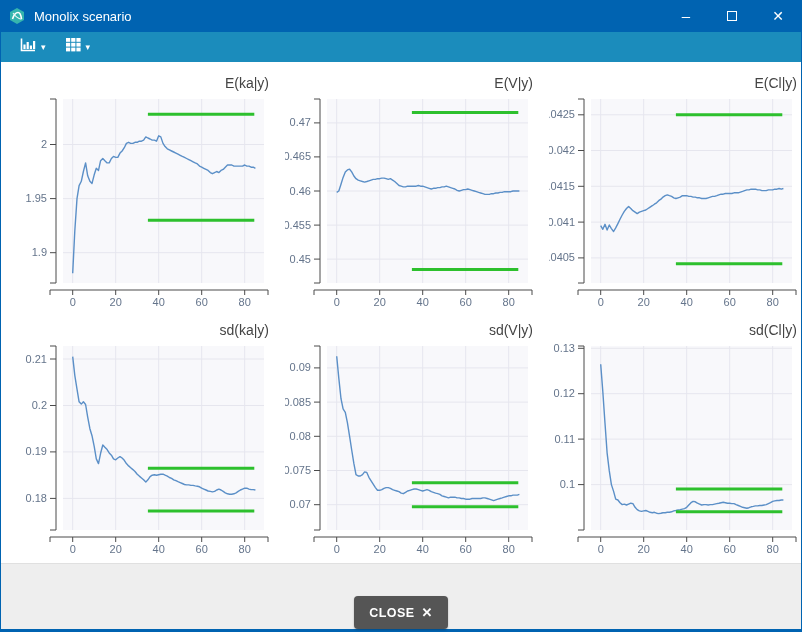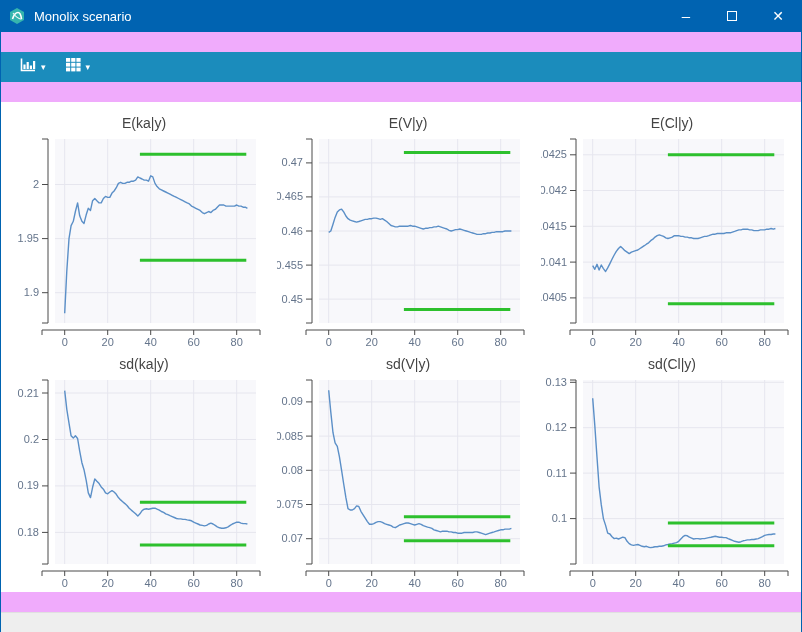--- a/index.html
+++ b/index.html
@@ -1,21 +1,20 @@
 <!DOCTYPE html>
 <html><head>
 <meta charset="utf-8">
 <style>
   * { box-sizing: border-box; margin: 0; padding: 0; }
   html,body { width: 802px; height: 632px; overflow: hidden; font-family: "Liberation Sans", sans-serif; }
   .window {
     width: 802px; height: 632px; display: flex; flex-direction: column;
     border-left: 1px solid #0063b1; border-right: 1px solid #0063b1; border-bottom: 3px solid #0063b1;
-    background: #f0abfc;
-    gap: 20px;
+    background: #bef264;
   }
   
   .titlebar {
     height: 32px; background: #0063b1; color: #fff; display: flex; align-items: center; flex: 0 0 32px;
   }
   .titlebar .logo { margin: 0 8px 0 7px; display: flex; align-items: center; }
   .titlebar .title { font-size: 13px; flex: 1; }
   .win-btn {
     width: 46px; height: 32px; display: flex; align-items: center; justify-content: center;
     color: #fff; font-size: 14px; cursor: default; user-select: none;
@@ -30,21 +29,21 @@
   .tool-btn {
     display: flex; align-items: center; gap: 5px; color: #fff; padding: 3px 7px; border-radius: 2px; cursor: pointer;
   }
   .caret { font-size: 9px; line-height: 9px; }
   
   .content {
     flex: 1 1 auto; background: #fff; display: grid;
     grid-template-columns: repeat(3, 1fr); grid-template-rows: 1fr 1fr;
     padding: 6px 4px 2px 4px;
   }
-  .cell { display: flex; flex-direction: column; align-items: center; justify-content: flex-start; }
+  .cell { display: flex; flex-direction: column; align-items: flex-end; justify-content: flex-start; }
   .chart-title { font-size: 14px; color: #444; margin: 7px 0 0 14px; text-align: center; }
   svg.chart { display: block; }
   
   .footer {
     flex: 0 0 66px; background: #eeeeee; border-top: 1px solid #e0e0e0;
     display: flex; align-items: flex-end; justify-content: center;
   }
   .close-btn {
     background: #555555; color: #fff; border: none; border-radius: 4px;
     font-family: "Liberation Sans", sans-serif; font-weight: bold; font-size: 12.5px; letter-spacing: .4px;

